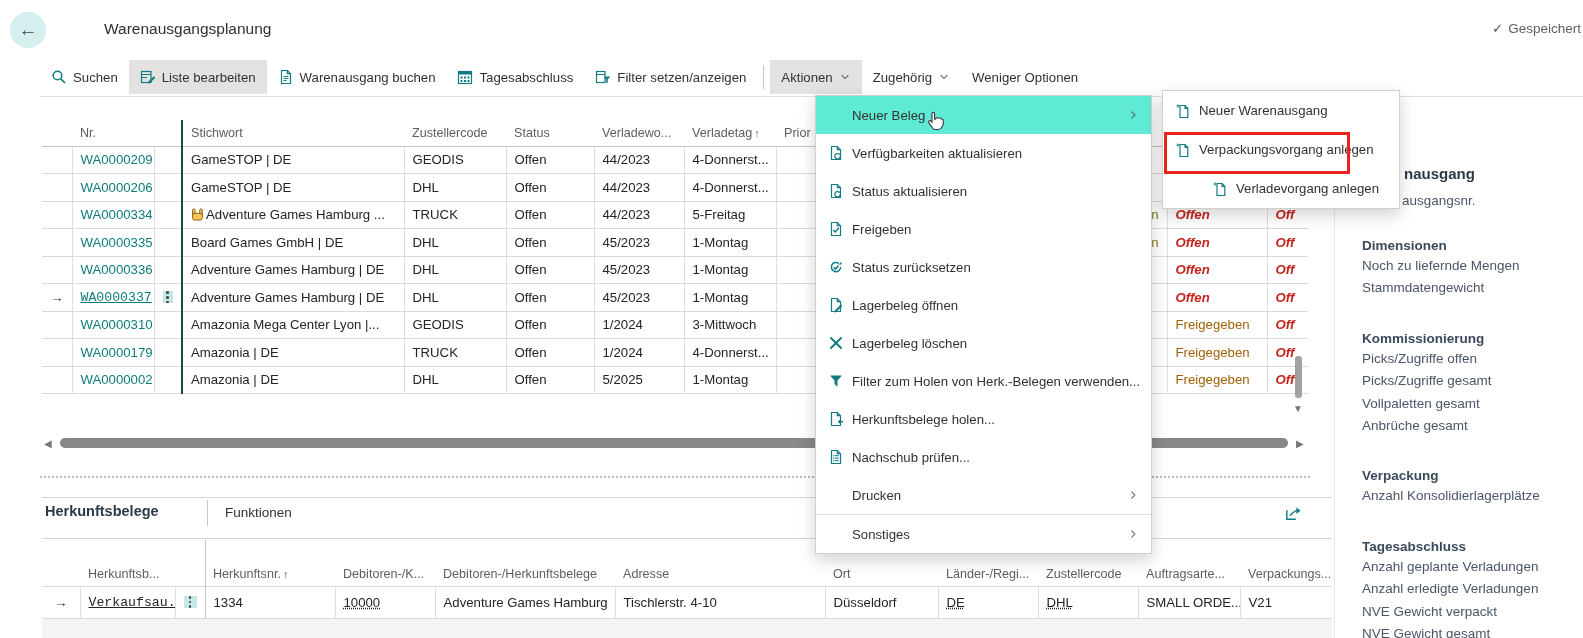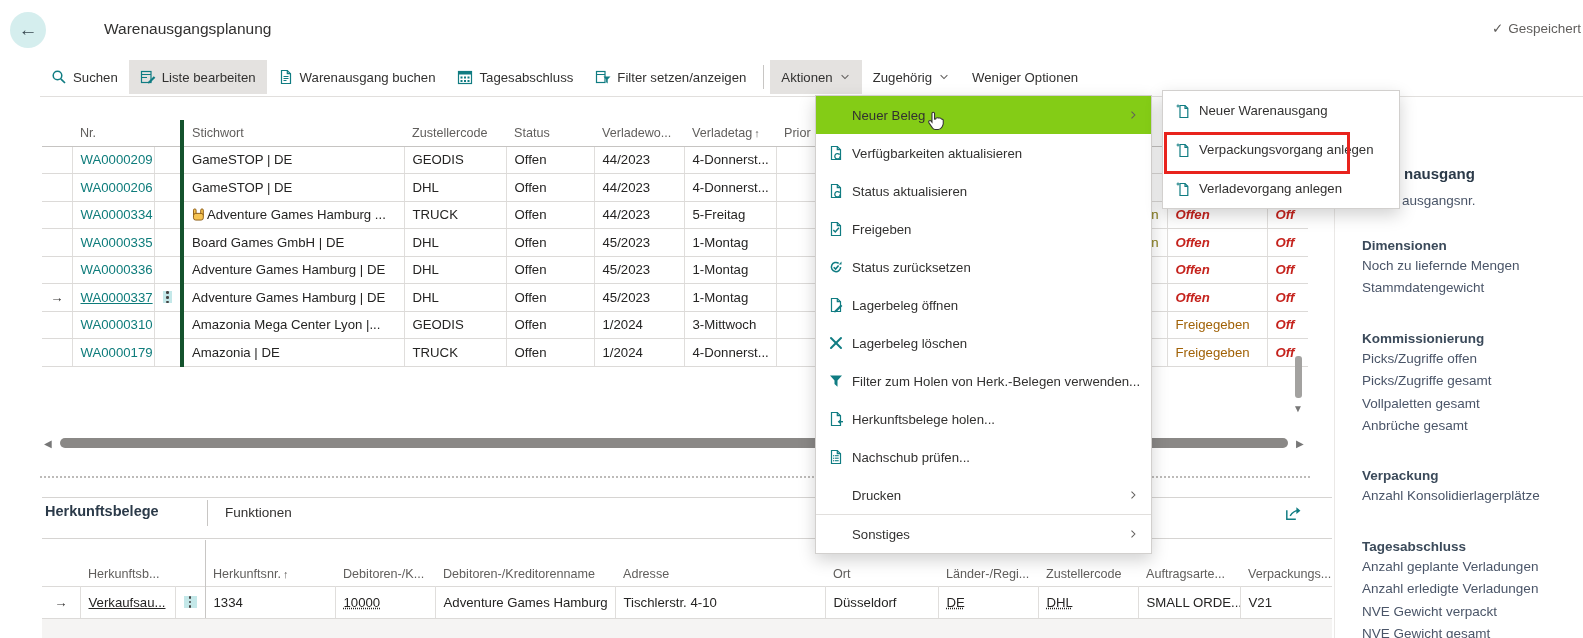--- a/index.html
+++ b/index.html
@@ -25,44 +25,44 @@
   .ic.small{width:12px;height:12px;color:#605E5C;}
   .bar-line{position:absolute;left:40px;top:96px;width:1543px;height:0;border-top:1px solid #E1DFDD;}
 
   
   table.grid{position:absolute;border-collapse:collapse;table-layout:fixed;font-size:13.2px;}
   table.grid th{font-weight:400;color:#605E5C;font-size:12.6px;text-align:left;padding:0 8px;
                 white-space:nowrap;overflow:hidden;border-bottom:1px solid #C6C4C2;}
   table.grid td{padding:0 8px;white-space:nowrap;overflow:hidden;border-bottom:1px solid #DCDAD8;
                 border-left:1px solid #E0DEDC;}
   table.grid td:first-child{border-left:none;}
-  table.grid td.freeze,table.grid th.freeze{border-left:4px solid #14532d;}
+  table.grid td.freeze,table.grid th.freeze{border-left:2px solid #14532d;}
   .link{color:#0E7C7B;}
-  .sel-underline{text-decoration:underline;}
+  .sel-underline{text-decoration:underline;font-family:Liberation Mono, monospace;}
   td.arrowcell{text-align:center;color:#323130;padding:0 2px;}
   td.dotscell{padding:0;}
   .dots-wrap{width:100%;height:100%;display:flex;align-items:center;justify-content:center;}
   .dots-wrap.sel{background:#C4E8E9;}
   .dots-col{display:flex;flex-direction:column;gap:2px;}
   .dots-col i{width:2.6px;height:2.6px;border-radius:50%;background:#444;}
   td.st-open{color:#C5231D;font-weight:700;font-style:italic;}
   td.st-released{color:#a16207;}
   td.st3{color:#C5231D;font-weight:700;font-style:italic;padding-left:5px;}
   td.prior{text-align:right;color:#847A16;padding-right:4px;}
   .sorticon{color:#605E5C;font-size:11px;margin-left:2px;}
   .dotted-link{text-decoration:underline;text-decoration-style:dotted;}
   .hand-emoji{display:inline-block;width:13px;height:13px;margin-right:2px;vertical-align:-2px;}
 
   
   .menu-panel{position:absolute;background:#fff;border:1px solid #D2D0CE;
               box-shadow:0 6px 16px rgba(0,0,0,.18);z-index:20;}
   .menu-item{display:flex;align-items:center;gap:8px;height:38px;padding:0 12px;color:#323130;
              cursor:pointer;white-space:nowrap;}
   .menu-item .lbl{overflow:hidden;}
-  .menu-item.highlight{background:#84cc16;}
+  .menu-item.highlight{background:#5eead4;}
   .menu-item .spacer{width:16px;flex:0 0 auto;}
   .menu-item .chev{margin-left:auto;}
   .menu-sep{height:1px;background:#E1DFDD;margin:0 0;}
   .annotation{position:absolute;border:3px solid #E8231D;z-index:30;pointer-events:none;}
   .cursor{position:absolute;width:22px;height:22px;z-index:40;pointer-events:none;}
 
   
   .dotted-sep{position:absolute;border-top:2px dotted #BDBBB9;}
   .hline{position:absolute;height:0;border-top:1px solid #D6D4D2;}
   .vline{position:absolute;width:0;border-left:1px solid #C8C6C4;}
@@ -336,20 +336,35 @@
           </td>
           <td class="freeze">Amazonia | DE</td>
           <td>TRUCK</td>
           <td>Offen</td>
           <td>1/2024</td>
           <td>4-Donnerst...</td>
           <td class="prior"></td>
           <td class="st-released">Freigegeben</td>
           <td class="st3">Off</td>
         </tr>
+        <tr style="height: 27.5px;">
+          <td class="arrowcell"></td>
+          <td><span class="link">WA0000002</span></td>
+          <td class="dotscell">
+            <div class="dots-wrap"></div>
+          </td>
+          <td class="freeze">Amazonia | DE</td>
+          <td>DHL</td>
+          <td>Offen</td>
+          <td>5/2025</td>
+          <td>1-Montag</td>
+          <td class="prior"></td>
+          <td class="st-released">Freigegeben</td>
+          <td class="st3">Off</td>
+        </tr>
       </tbody>
     </table>
 
   <div class="vscroll-thumb" style="left:1295px;top:356px;width:7px;height:42px;"></div>
   <div class="scroll-arrow" style="left:1293px;top:404px;">▼</div>
 
   <div class="scroll-arrow" style="left:44px;top:439px;">◀</div>
   <div class="hscroll-thumb" style="left:60px;top:438px;width:1228px;height:10px;"></div>
   <div class="scroll-arrow" style="left:1296px;top:439px;">▶</div>
 
@@ -383,21 +398,21 @@
         <col style="width: 102px;">
         <col style="width: 92px;">
       </colgroup>
       <thead>
         <tr style="height: 38px;">
           <th style="vertical-align: bottom; padding-bottom: 5px; border-bottom: none;"></th>
           <th style="vertical-align: bottom; padding-bottom: 5px; border-bottom: none;">Herkunftsb...</th>
           <th style="vertical-align: bottom; padding-bottom: 5px; border-bottom: none;"></th>
           <th style="vertical-align: bottom; padding-bottom: 5px; border-bottom: none;">Herkunftsnr.<span class="sorticon">↑</span></th>
           <th style="vertical-align: bottom; padding-bottom: 5px; border-bottom: none;">Debitoren-/K...</th>
-          <th style="vertical-align: bottom; padding-bottom: 5px; border-bottom: none;">Debitoren-/Kreditorenname</th>
+          <th style="vertical-align: bottom; padding-bottom: 5px; border-bottom: none;">Debitoren-/Herkunftsbelege</th>
           <th style="vertical-align: bottom; padding-bottom: 5px; border-bottom: none;">Adresse</th>
           <th style="vertical-align: bottom; padding-bottom: 5px; border-bottom: none;">Ort</th>
           <th style="vertical-align: bottom; padding-bottom: 5px; border-bottom: none;">Länder-/Regi...</th>
           <th style="vertical-align: bottom; padding-bottom: 5px; border-bottom: none;">Zustellercode</th>
           <th style="vertical-align: bottom; padding-bottom: 5px; border-bottom: none;">Auftragsarte...</th>
           <th style="vertical-align: bottom; padding-bottom: 5px; border-bottom: none;">Verpackungs...</th>
         </tr>
       </thead>
       <tbody>
         <tr style="height: 32px; border-top: 1px solid rgb(220, 218, 216);">
@@ -602,21 +617,21 @@
       <div class="menu-item" style="height: 39px;">
         <span class="ic">
           <svg viewBox="0 0 16 16">
             <path d="M5 2.5h5l2.8 2.8v9.2h-7.8z" fill="none" stroke="currentColor" stroke-width="1.2"></path>
             <path d="M10 2.5v2.8h2.8" fill="none" stroke="currentColor" stroke-width="1.2"></path>
             <path d="M3 .8l.6 1.6 1.6.6-1.6.6L3 5.2l-.6-1.6L.8 3l1.6-.6z" fill="currentColor"></path>
           </svg>
         </span>
         <span class="lbl">Verpackungsvorgang anlegen</span>
       </div>
-      <div class="menu-item" style="height: 39px;">
+      <div class="menu-item" style="height: 39px; margin-left: 37px;">
         <span class="ic">
           <svg viewBox="0 0 16 16">
             <path d="M5 2.5h5l2.8 2.8v9.2h-7.8z" fill="none" stroke="currentColor" stroke-width="1.2"></path>
             <path d="M10 2.5v2.8h2.8" fill="none" stroke="currentColor" stroke-width="1.2"></path>
             <path d="M3 .8l.6 1.6 1.6.6-1.6.6L3 5.2l-.6-1.6L.8 3l1.6-.6z" fill="currentColor"></path>
           </svg>
         </span>
         <span class="lbl">Verladevorgang anlegen</span>
       </div>
     </div>

